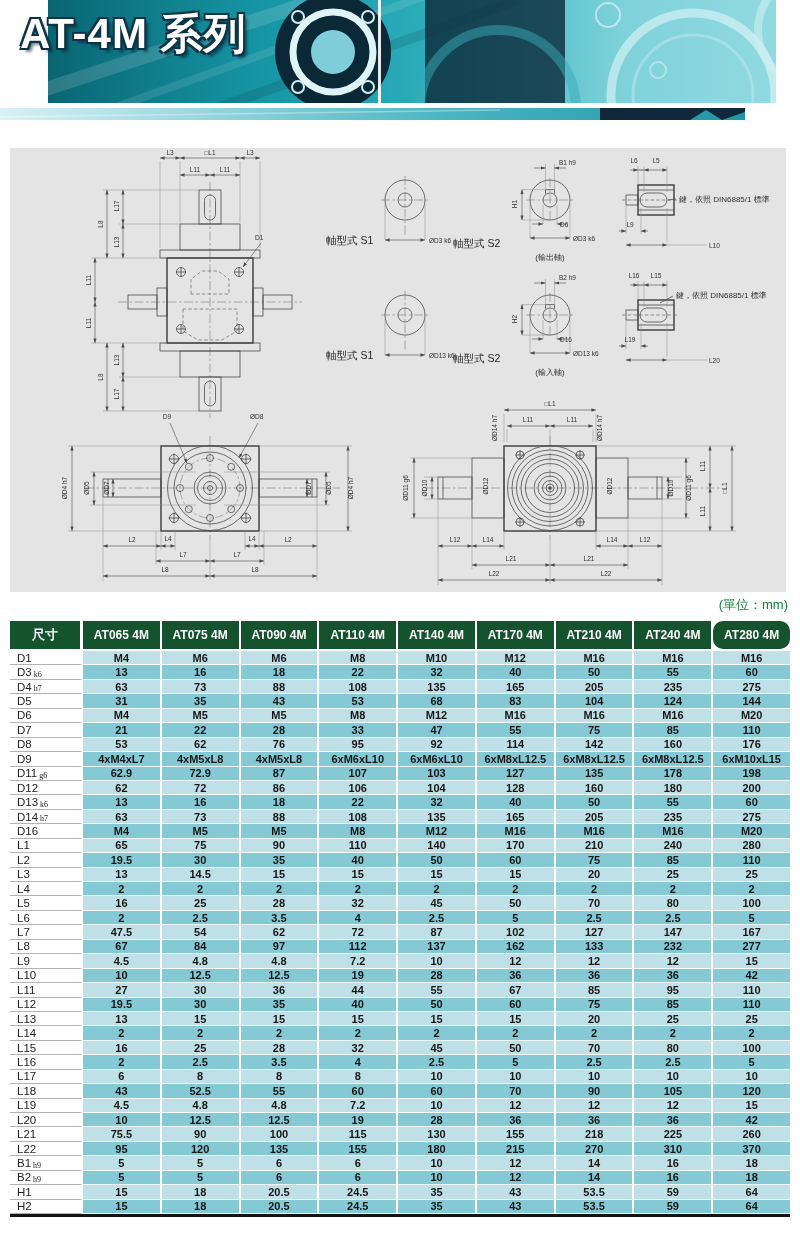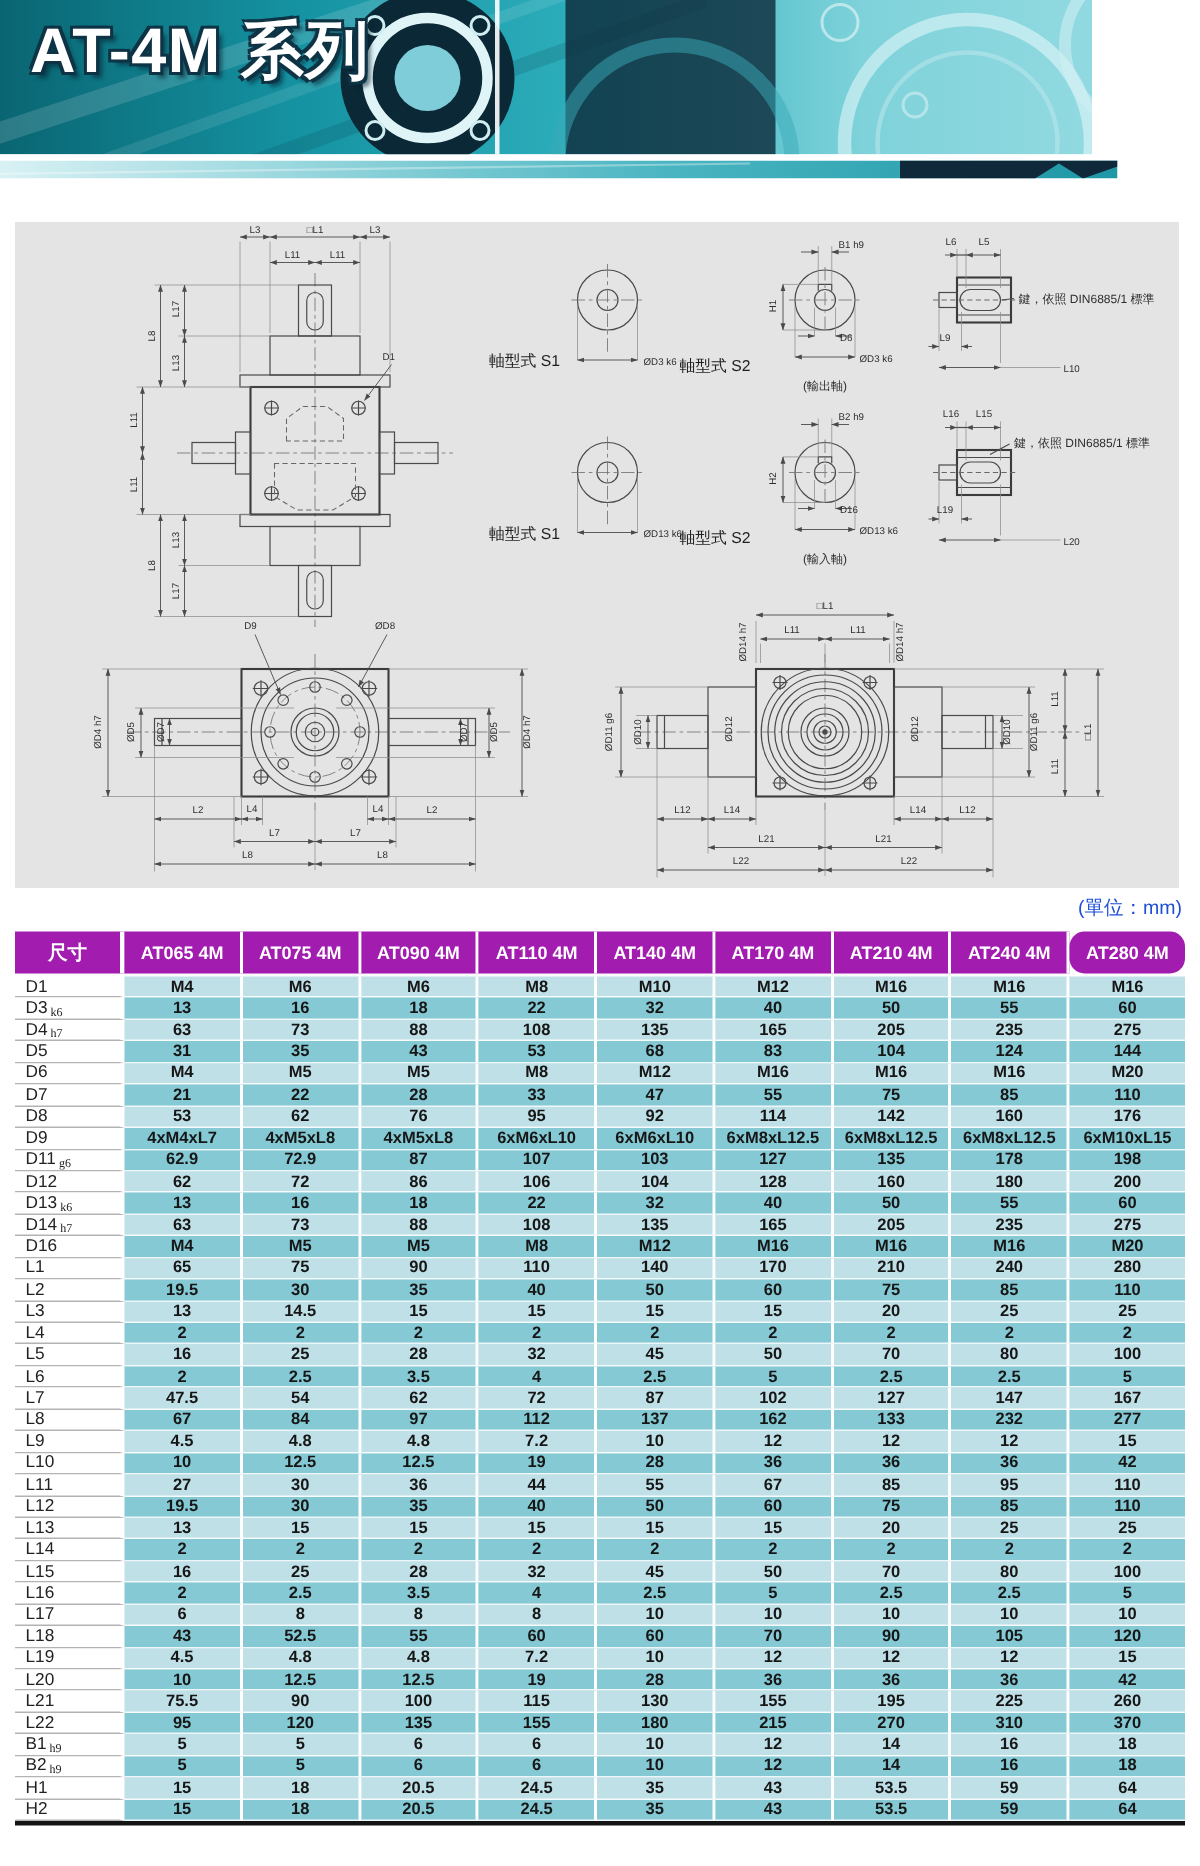--- a/index.html
+++ b/index.html
@@ -1,21 +1,21 @@
 <!DOCTYPE html>
 <html><head>
 <meta charset="utf-8">
 <style>
   html,body{margin:0;padding:0;}
   body{width:800px;height:1244px;position:relative;background:#fff;font-family:"Liberation Sans",sans-serif;overflow:hidden;}
   .page{position:absolute;inset:0;}
 
   
   .hero{position:absolute;left:0;top:0;width:800px;height:118px;}
-  .hero-main{position:absolute;left:0;top:0;width:728px;height:103px;overflow:hidden;}
+  .hero-main{position:absolute;left:0;top:0;width:728px;height:103px;overflow:hidden;padding-left:48px;}
   .hero-strip{position:absolute;left:0;top:103px;width:800px;height:3px;background:#fff;}
   .hero-band{position:absolute;left:0;top:106px;width:800px;height:12px;}
   .hero-title{position:absolute;left:20px;top:6px;font-size:42px;font-weight:bold;color:#fff;letter-spacing:1px;
     text-shadow:-2px -2px 0 #0d3345,2px -2px 0 #0d3345,-2px 2px 0 #0d3345,2px 2px 0 #0d3345,4px 4px 3px rgba(5,30,45,.55);}
   .hero-sub{position:absolute;left:22px;top:62px;font-size:23px;font-weight:bold;color:#fff;
     text-shadow:-1px -1px 0 #0d3345,1px -1px 0 #0d3345,-1px 1px 0 #0d3345,2px 2px 2px rgba(5,30,45,.6);}
 
   
   .panel{position:absolute;left:10px;top:148px;width:776px;height:444px;background:#e4e4e4;}
   .panel svg{overflow:visible;}
@@ -25,26 +25,26 @@
   .dsh{stroke:#666;stroke-width:.7;fill:none;stroke-dasharray:3.5 2.2;}
   .dim{stroke:#4a4a4a;stroke-width:.6;fill:none;marker-start:url(#ar);marker-end:url(#ar);}
   .dime{stroke:#4a4a4a;stroke-width:.6;fill:none;marker-end:url(#ar);}
   .ext{stroke:#8d8d8d;stroke-width:.5;fill:none;}
   text.dt{font-size:6.5px;fill:#2e2e2e;}
   text.bt{font-size:10.5px;fill:#1f1f1f;}
   text.mt{font-size:8px;fill:#2e2e2e;}
   .amid{text-anchor:middle;}
 
   
-  .unit-note{position:absolute;right:12px;top:596px;font-size:13px;color:#1d4ed8;}
+  .unit-note{position:absolute;right:12px;top:596px;font-size:13px;color:#15803d;}
 
   
   .spec{position:absolute;left:10px;top:621px;width:780px;border-bottom:3px solid #141414;}
   .thead{display:flex;height:28px;margin-bottom:2px;}
-  .hcell{flex:1;background:#a21caf;color:#fff;font-weight:bold;font-size:12px;display:flex;align-items:center;justify-content:center;border-right:2px solid #fff;box-sizing:border-box;}
+  .hcell{flex:1;background:#14532d;color:#fff;font-weight:bold;font-size:12px;display:flex;align-items:center;justify-content:center;border-right:2px solid #fff;box-sizing:border-box;}
   .hcell:last-child{border-right:none;border-radius:10px;}
   .hcell.first{flex:none;width:73px;border-right:3px solid #fff;font-size:13px;}
   .trow{display:flex;height:14.45px;}
   .lcell{flex:none;width:73px;background:#fff;border-bottom:1px solid #b3b3b3;border-right:3px solid #fff;font-size:11.5px;color:#222;display:flex;align-items:center;padding-left:7px;box-sizing:border-box;}
   .lcell .sub{font-size:8px;margin-left:2px;margin-top:4px;font-family:Liberation Serif, serif;}
   .vcell{flex:1;font-size:11px;font-weight:bold;color:#161616;display:flex;align-items:center;justify-content:center;border-right:2px solid #fff;border-bottom:1px solid rgba(255,255,255,.85);box-sizing:border-box;}
   .vcell:last-child{border-right:none;}
   .light .vcell{background:#c0e0e8;}
   .dark .vcell{background:#85c9d4;}
 </style>
@@ -865,21 +865,21 @@
         <div class="trow light">
           <div class="lcell">
             <span>L21</span>
           </div>
           <div class="vcell">75.5</div>
           <div class="vcell">90</div>
           <div class="vcell">100</div>
           <div class="vcell">115</div>
           <div class="vcell">130</div>
           <div class="vcell">155</div>
-          <div class="vcell">195</div>
+          <div class="vcell">218</div>
           <div class="vcell">225</div>
           <div class="vcell">260</div>
         </div>
         <div class="trow dark">
           <div class="lcell">
             <span>L22</span>
           </div>
           <div class="vcell">95</div>
           <div class="vcell">120</div>
           <div class="vcell">135</div>

